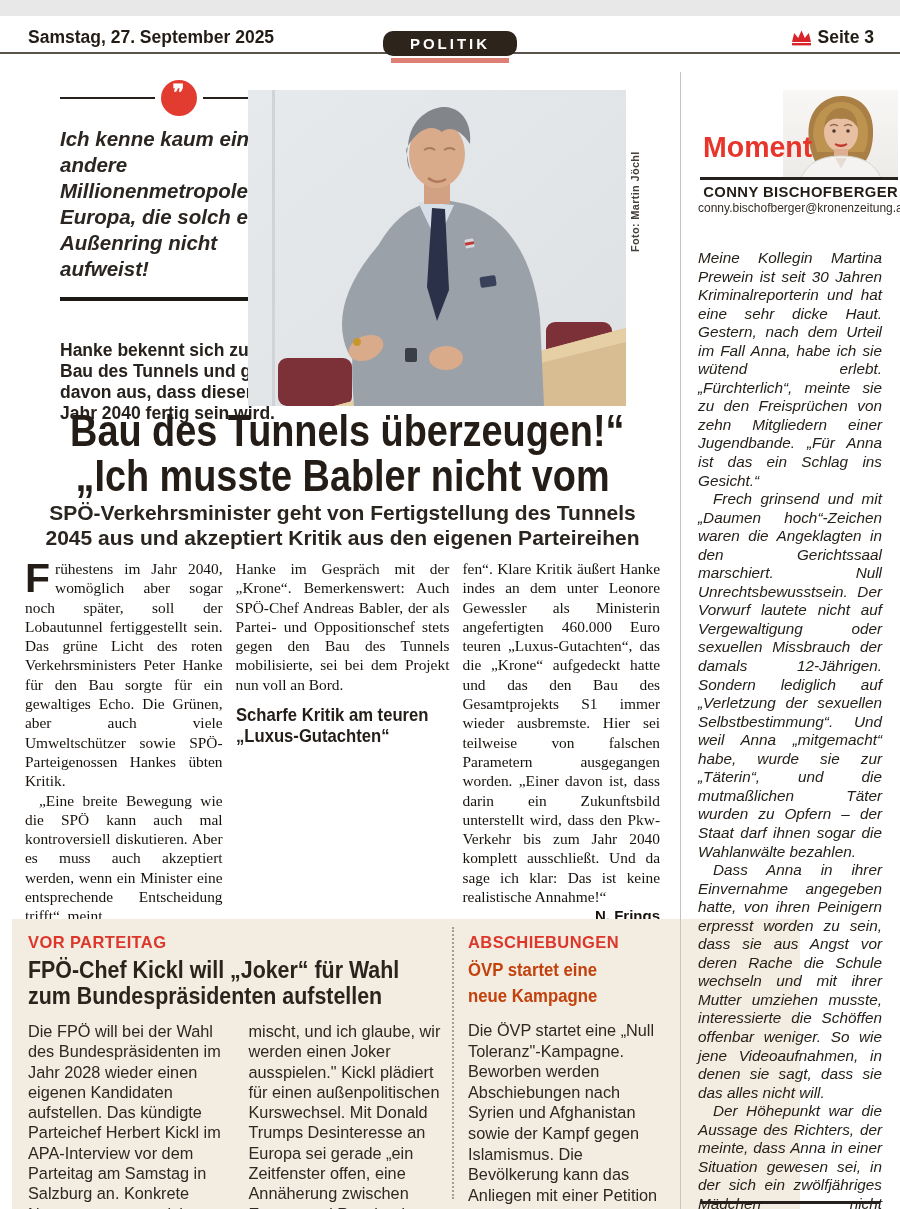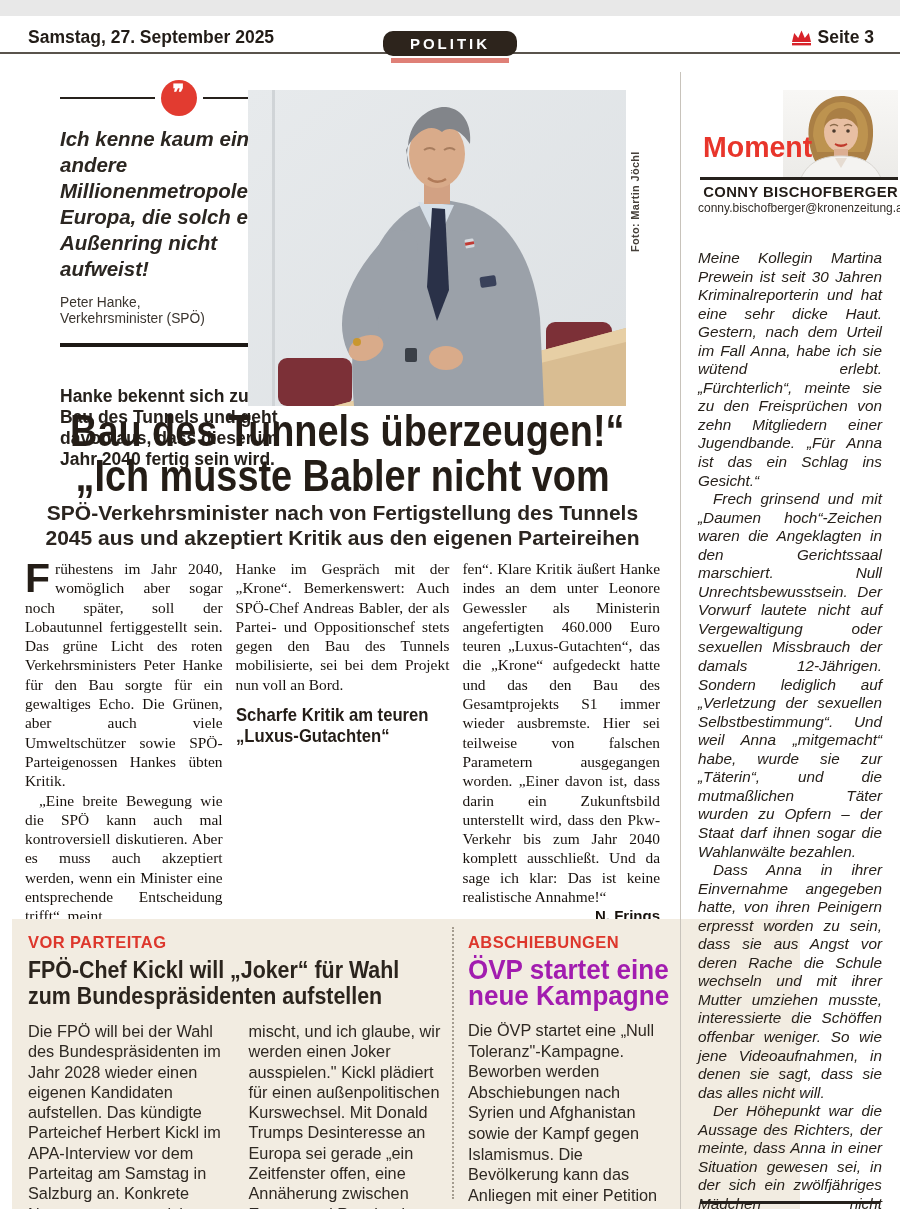--- a/index.html
+++ b/index.html
@@ -71,21 +71,21 @@
   .bottom-box { position:absolute; left:12px; top:903px; width:788px; height:292px;
     background:#f2ece1; border-bottom:2px solid #3b82f6; }
   .red-label { font-size:16.5px; font-weight:800; color:#dd372c; letter-spacing:.4px; }
   .box-left { position:absolute; left:16px; top:14px; width:426px; }
   .box-headline { margin-top:5px; font-size:23px; font-weight:800; line-height:26px; color:#2b241d; }
   .box-headline .cond-l, .box-headline2 .cond-l { display:inline-block; transform:scaleX(.93); transform-origin:left; white-space:nowrap; }
   .box-cols { margin-top:12px; display:flex; gap:15px; }
   .box-col { flex:1; font-size:16.3px; line-height:20.3px; color:#2e2822; }
   .dotted-sep { position:absolute; left:440px; top:8px; bottom:10px; border-left:2px dotted #a49c8f; }
   .box-right { position:absolute; left:456px; top:14px; width:190px; }
-  .box-headline2 { margin-top:5px; font-size:28px; font-weight:800; line-height:26px; color:#a21caf; }
+  .box-headline2 { margin-top:5px; font-size:18px; font-weight:800; line-height:26px; color:#c2410c; }
   .box-right .box-text { margin-top:11px; font-size:16.3px; line-height:20.6px; color:#2e2822; }
 
   
   .col-sep { position:absolute; left:680px; top:56px; width:1px; height:1150px; background:#c8c3bb; }
   .portrait { position:absolute; left:783px; top:74px; width:115px; height:88px; overflow:hidden; }
   .moment { position:absolute; left:703px; top:114px; font-size:30px; font-weight:800; color:#e8352b; }
   .moment .cond-l { display:inline-block; transform:scaleX(.95); transform-origin:left; }
   .moment-rule { position:absolute; left:700px; top:161px; width:198px; height:2.5px; background:#26211c; }
   .author { position:absolute; left:698px; top:168px; width:200px; text-align:right;
     font-size:14.8px; font-weight:800; letter-spacing:.4px; color:#221c17; }
@@ -120,24 +120,20 @@
     </div>
   </div>
 
   <div class="quote-block">
     <div class="quote-head">
       <span class="line"></span>
       <span class="quote-circle">❞</span>
       <span class="line"></span>
     </div>
     <div class="quote-text">Ich kenne kaum eine andere Millionenmetropole in Europa, die solch einen Außenring nicht aufweist!</div>
-    <div class="quote-attrib">
-      <div>Peter Hanke,</div>
-      <div>Verkehrsminister (SPÖ)</div>
-    </div>
     <div class="quote-thick"></div>
     <div class="photo-caption">Hanke bekennt sich zum Bau des Tunnels und geht davon aus, dass dieser im Jahr 2040 fertig sein wird.</div>
   </div>
 
   <div class="main-photo">
     <svg width="378" height="316" viewBox="0 0 378 316">
       <defs>
         <linearGradient id="wall" x1="0" y1="0" x2="1" y2="1">
           <stop offset="0" stop-color="#e7eaec"></stop>
             <stop offset="1" stop-color="#dde1e4"></stop>
@@ -172,21 +168,21 @@
       <rect x="96" y="268" width="226" height="48" fill="#cfb489" opacity="0"></rect>
     </svg>
   </div>
   <div class="photo-credit">Foto: Martin Jöchl</div>
 
   <div class="headline">
     <span class="hl"><span class="cond">Bau des Tunnels überzeugen!“</span></span>
     <span class="hl"><span class="cond">„Ich musste Babler nicht vom</span></span>
   </div>
   <div class="subhead">
-    <span class="sh">SPÖ-Verkehrsminister nach von Fertigstellung des Tunnels</span>
+    <span class="sh">SPÖ-Verkehrsminister geht von Fertigstellung des Tunnels</span>
     <span class="sh-rule"></span>
     <span class="sh">2045 aus und akzeptiert Kritik aus den eigenen Parteireihen</span>
   </div>
 
   <div class="body-cols">
     <div class="bcol">
       <p><span class="dropcap">F</span><span>rühestens im Jahr 2040, womöglich aber sogar noch später, soll der Lobautunnel fertiggestellt sein. Das grüne Licht des roten Verkehrsministers Peter Hanke für den Bau sorgte für ein gewaltiges Echo. Die Grünen, aber auch viele Umweltschützer sowie SPÖ-Parteigenossen Hankes übten Kritik.</span></p>
       <p>„Eine breite Bewegung wie die SPÖ kann auch mal kontroversiell diskutieren. Aber es muss auch akzeptiert werden, wenn ein Minister eine entsprechende Entscheidung trifft“, meint</p>
     </div>
     <div class="bcol">

